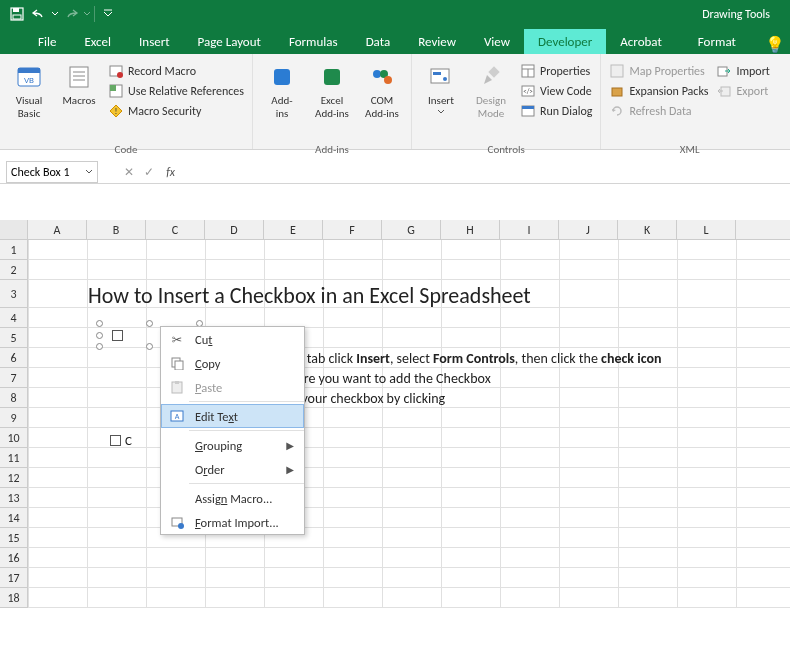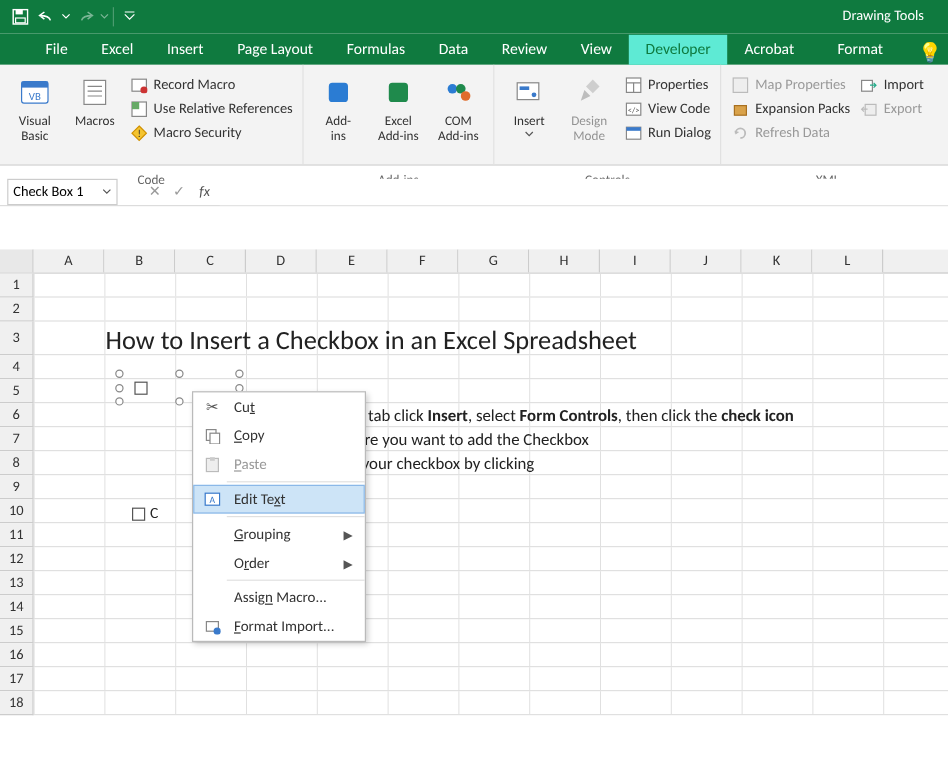--- a/index.html
+++ b/index.html
@@ -58,21 +58,21 @@
   .tab.format {
     margin-left: 8px;
   }
   .bulb {
     margin-left: auto;
     width: 30px; display:flex; align-items:center; justify-content:center;
     font-size: 16px;
   }
   
   .ribbon {
-    height: 84px;
+    height: 96px;
     background: #f3f3f3;
     border-bottom: 1px solid #d4d4d4;
     display: flex;
   }
   .ribbon-group {
     border-right: 1px solid #e1e1e1;
     display: flex;
     flex-direction: column;
     padding: 2px 6px 0 6px;
   }

